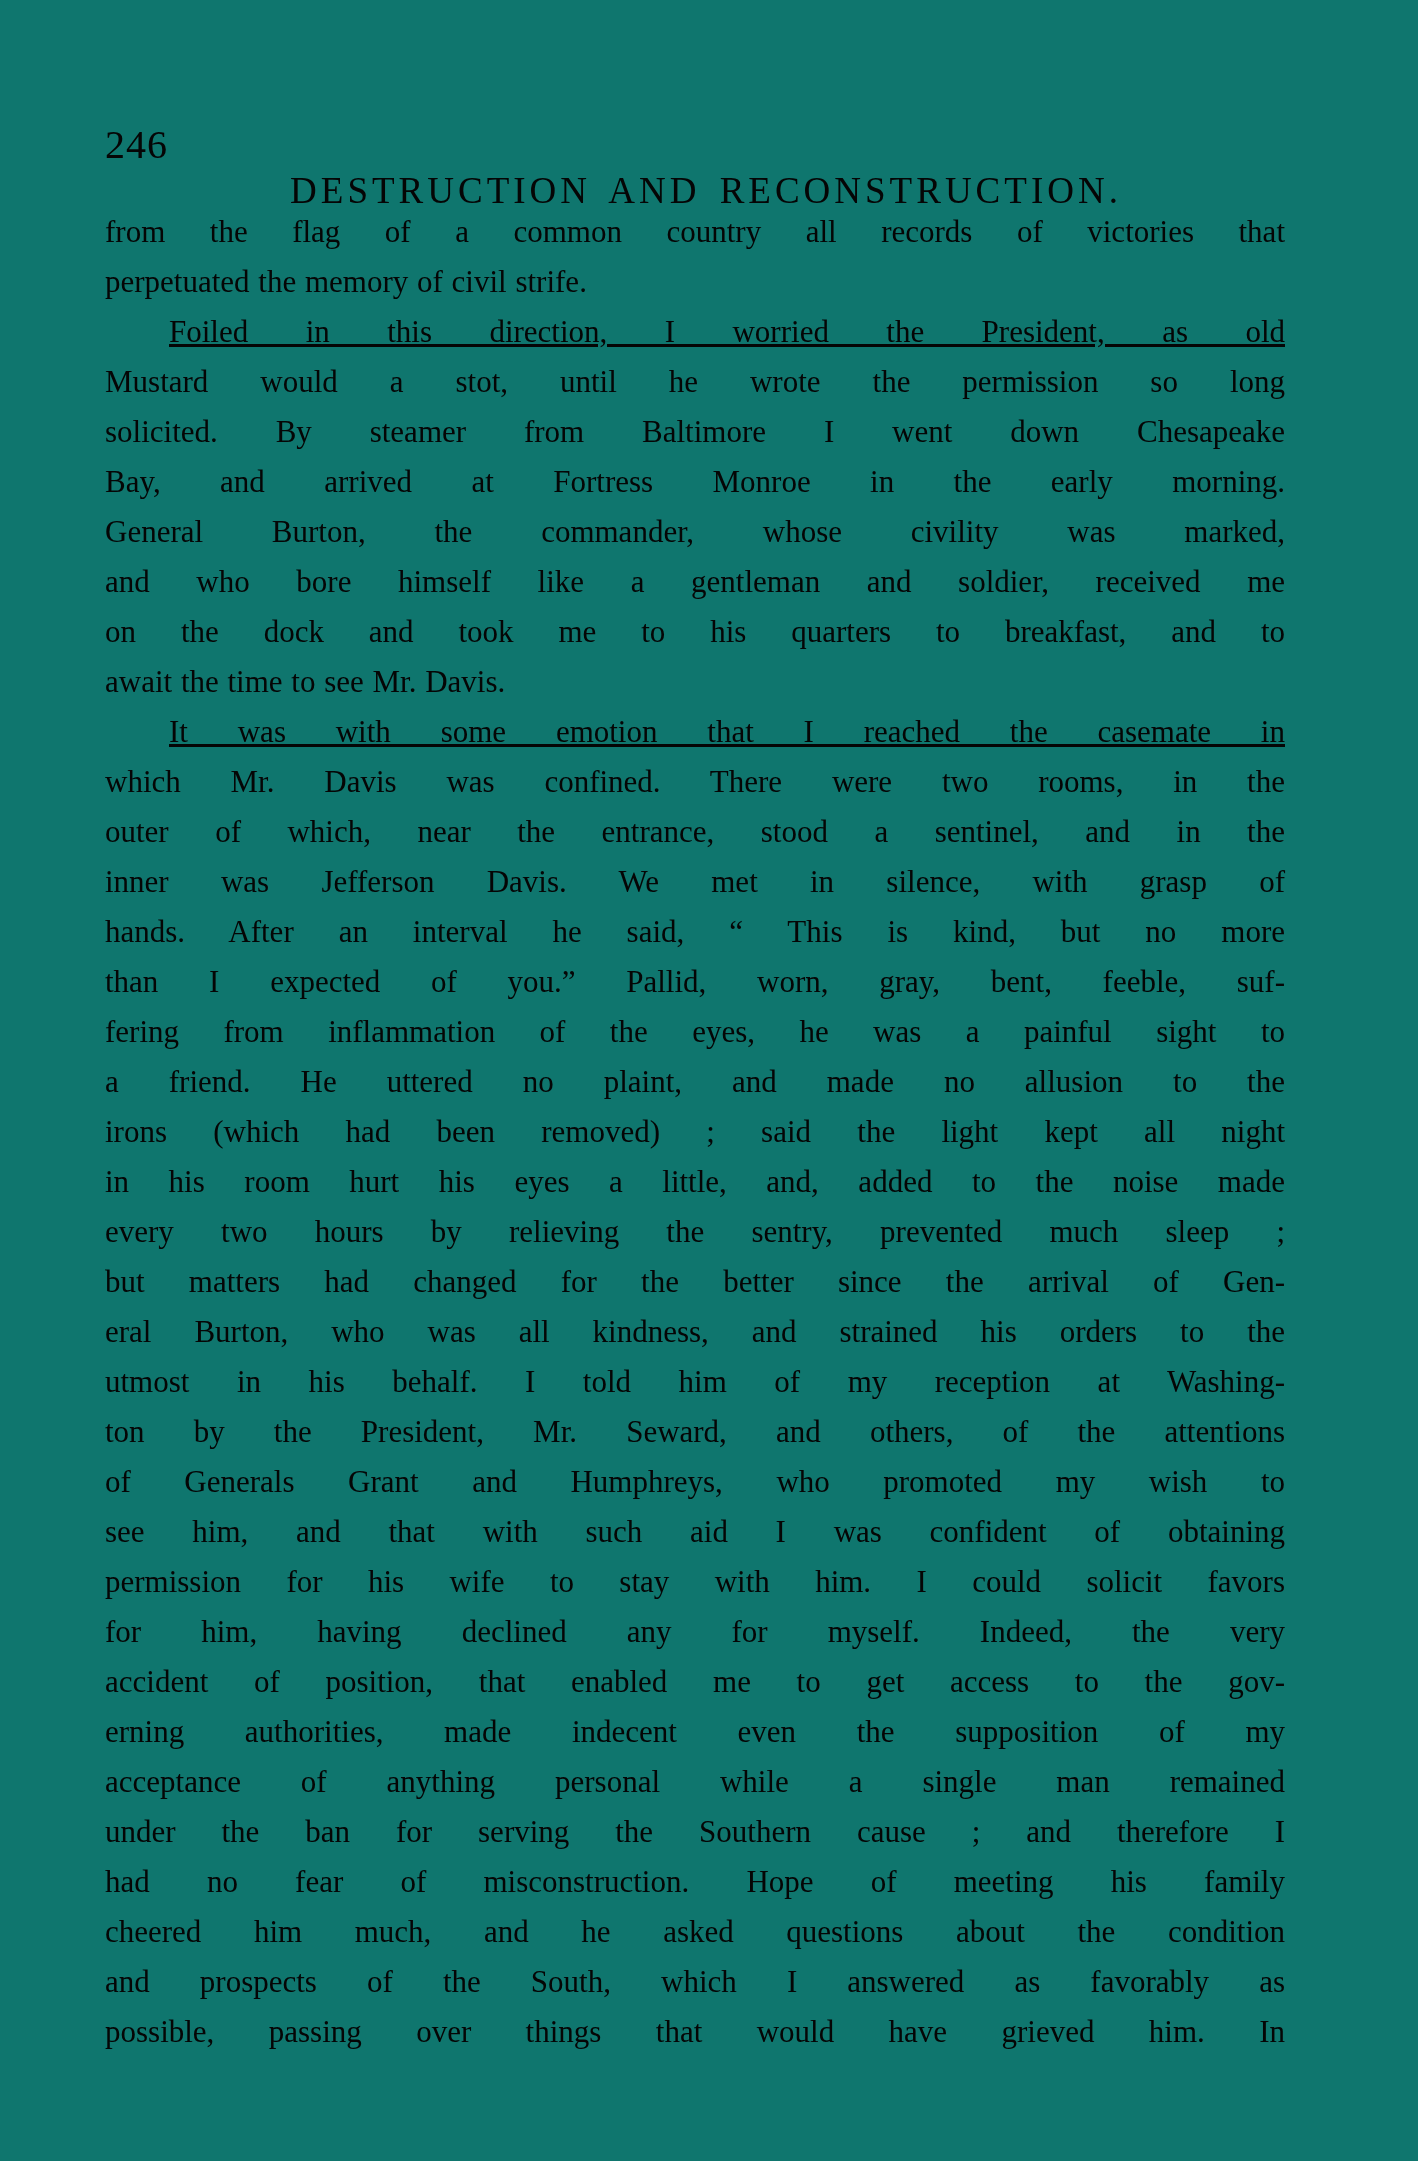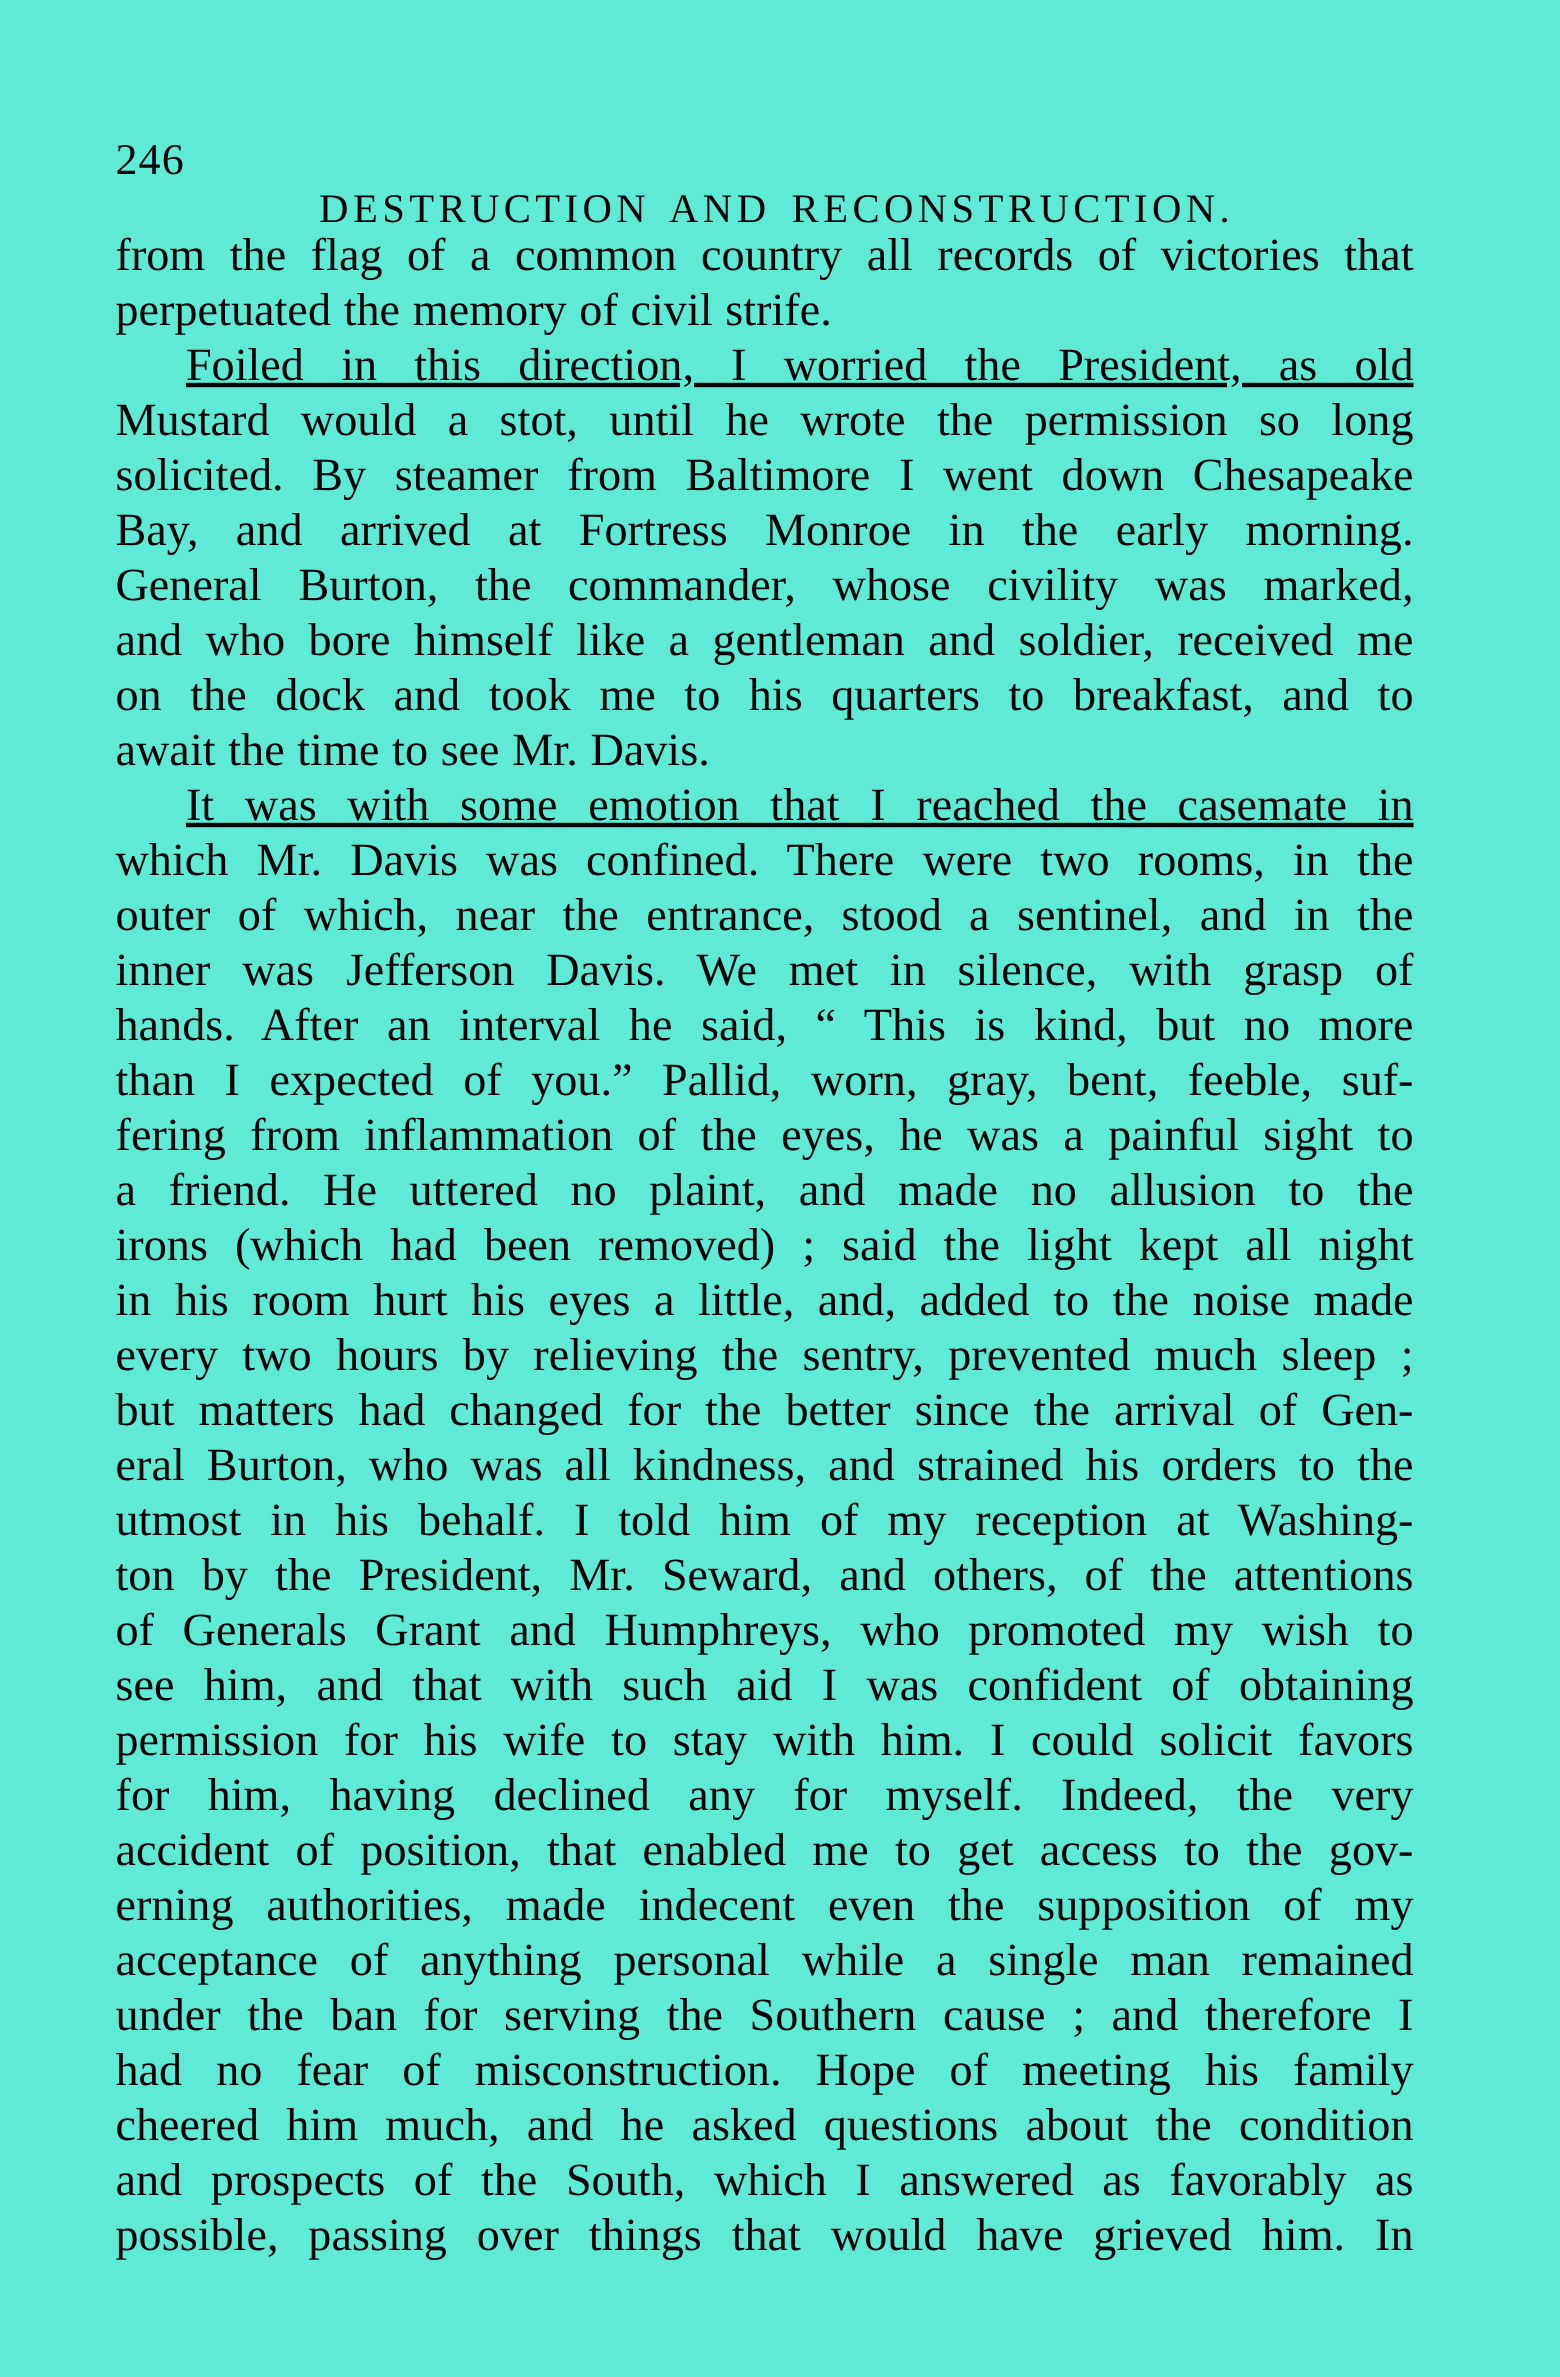--- a/index.html
+++ b/index.html
@@ -13,21 +13,21 @@
     overflow: hidden;
     font-family: "Liberation Serif", "DejaVu Serif", serif;
     color: #050505;
   }
   .page {
     position: relative;
     width: 1418px;
     height: 2161px;
     box-sizing: border-box;
     padding: 123px 133px 0 105px;
-    background: #5eead4;
+    background: #0f766e;
   }
   .running-header {
     position: relative;
     height: 44px;
     width: 100%;
   }
   .page-number {
     position: absolute;
     left: 0;
     top: 0;
@@ -46,21 +46,21 @@
     letter-spacing: 4px;
     word-spacing: 6px;
     white-space: nowrap;
     margin-top: 46px;
   }
   .text-block {
     margin-top: 40px;
     width: 100%;
   }
   .line {
-    font-size: 42px;
+    font-size: 31px;
     line-height: 50px;
     height: 50px;
     text-align: justify;
     text-align-last: justify;
     word-spacing: 1px;
     white-space: nowrap;
   }
   .line.para-end {
     text-align: center;
     text-align-last: left;

